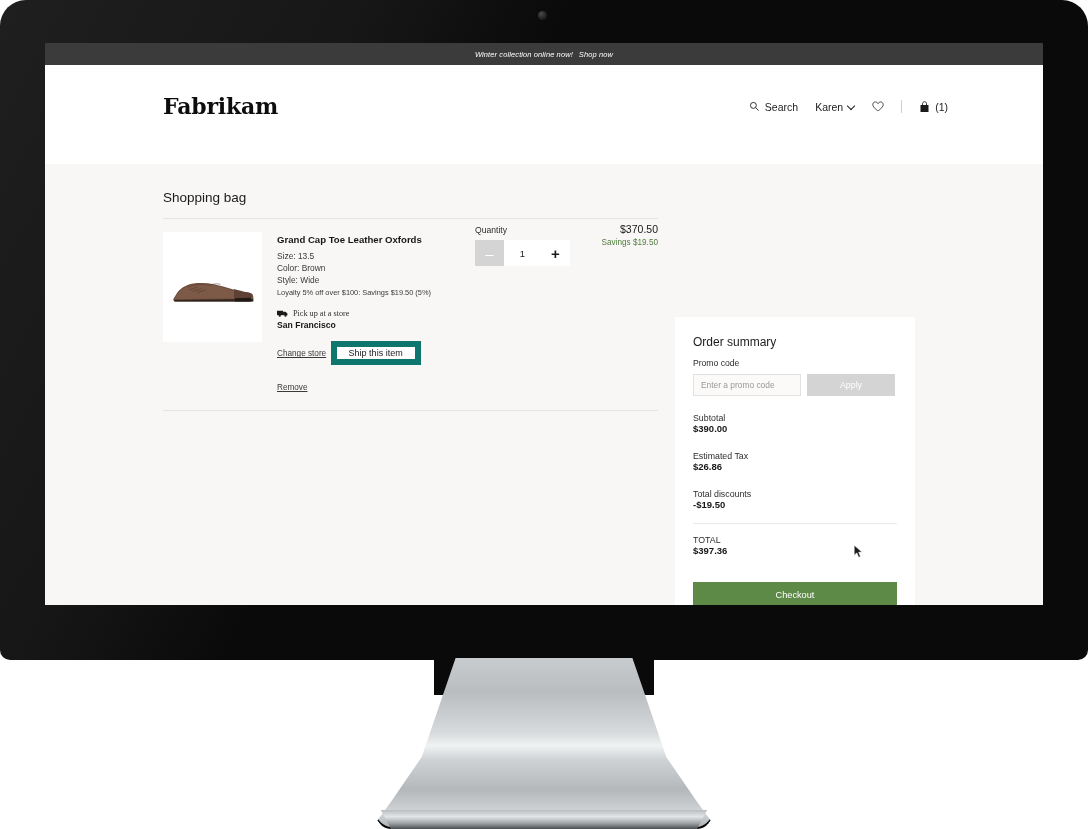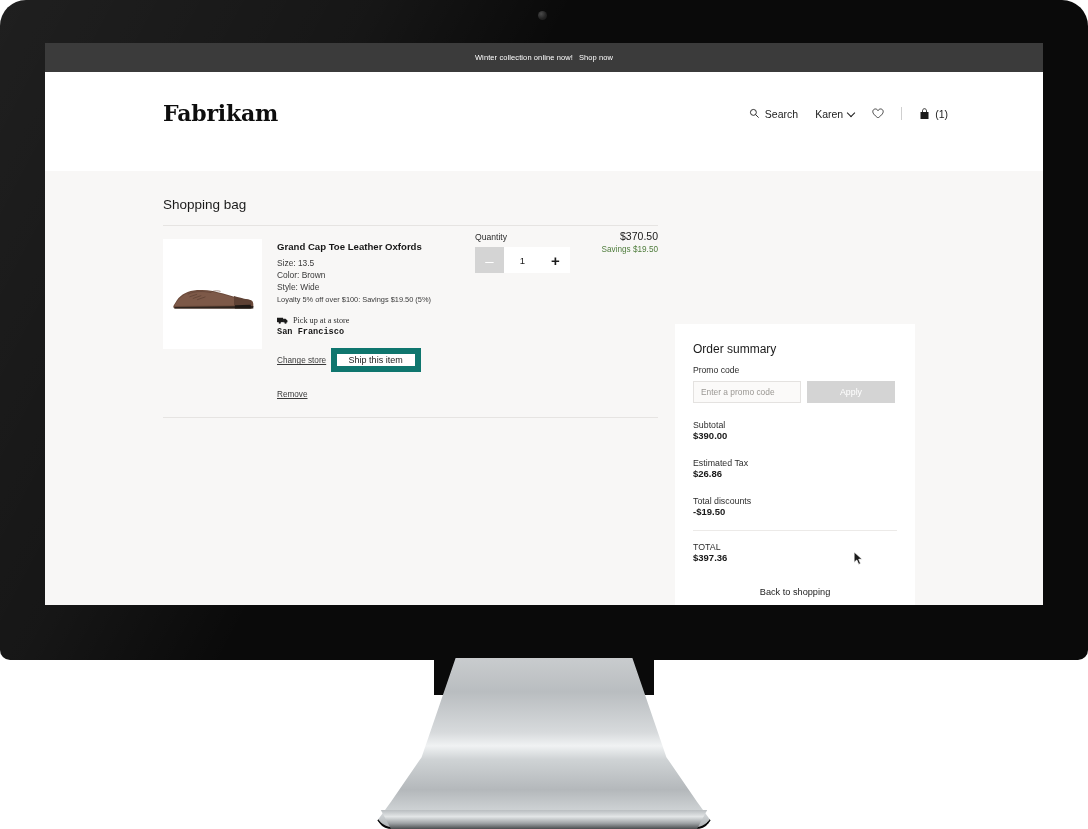--- a/index.html
+++ b/index.html
@@ -60,23 +60,24 @@
   .stand-base-edge {
     position: absolute; left: 374px; top: 810px;
     width: 340px; height: 19px;
     background: linear-gradient(to bottom, #b9bdc0 0%, #e3e6e7 35%, #9ea2a5 70%, #4a4d4f 100%);
     clip-path: polygon(2% 0%, 98% 0%, 95% 100%, 5% 100%);
     border-radius: 0 0 16px 16px;
   }
 
   
   .promo-strip {
-    height: 29px; background: #3b3b3b;
+    height: 22px; background: #3b3b3b;
     display: flex; align-items: center; justify-content: center;
     gap: 6px;
+    font-style: italic;
   }
   .promo-strip span { color: #ffffff; font-size: 7.5px; letter-spacing: 0.1px; }
   .promo-strip .promo-cta { text-decoration: none; }
 
   
   .site-header { background: #ffffff; height: 99px; position: relative; }
   .brand {
     position: absolute; left: 118px; top: 28px;
     font-family: "DejaVu Serif", serif;
     font-size: 22px; font-weight: 700; color: #0d0d0d;
@@ -120,21 +121,21 @@
   }
   .shoe { position: absolute; left: 8px; top: 40px; width: 84px; height: 34px; }
 
   .item-info { margin-left: 15px; width: 205px; padding-top: 2px; }
   .item-title { font-size: 9.6px; font-weight: 700; color: #171717; margin-bottom: 5px; }
   .item-meta { font-size: 8.4px; color: #3a3a3a; line-height: 12.1px; }
   .item-loyalty { font-size: 7.4px; color: #3a3a3a; margin-top: 2px; }
 
   .pickup { margin-top: 12px; display: flex; align-items: center; gap: 5px; font-family: Liberation Serif, serif; }
   .pickup-label { font-size: 8.2px; color: #2d2d2d; }
-  .pickup-store { font-size: 8.6px; font-weight: 700; color: #171717; margin-top: 2px; font-family: Liberation Mono, monospace; }
+  .pickup-store { font-size: 8.6px; font-weight: 700; color: #171717; margin-top: 2px; }
   .link-underline {
     font-size: 8.2px; color: #3a3a3a; text-decoration: underline;
     display: inline-block; margin-top: 8px; cursor: pointer;
   }
   .ship-btn {
     margin-top: 11px; width: 90px; height: 24px;
     background: #ffffff; border: 6px solid #0f766e;
     font-size: 9px; color: #1b1b1b; cursor: pointer;
     font-family: "Liberation Sans", sans-serif;
   }
@@ -337,20 +338,21 @@
 
         <div class="sum-row total">
           <span class="sum-key">TOTAL</span>
           <span class="sum-val">$397.36</span>
         </div>
 
         <div style="position:relative;">
           <svg class="cursor-arrow" width="11" height="15" viewBox="0 0 12 17">
             <path d="M1 1 L1 13 L4 10.2 L6.2 15.2 L8.4 14.2 L6.3 9.4 L10.2 9.4 Z" fill="#1b1b1b" stroke="#ffffff" stroke-width="0.9"></path>
           </svg>
+          <button class="checkout-btn">Checkout</button>
         </div>
 
         <div class="back-link">Back to shopping</div>
       </div>
 
     </div>
   </div>
 
   <div class="stand-neck"></div>
   <div class="stand-base"></div>

